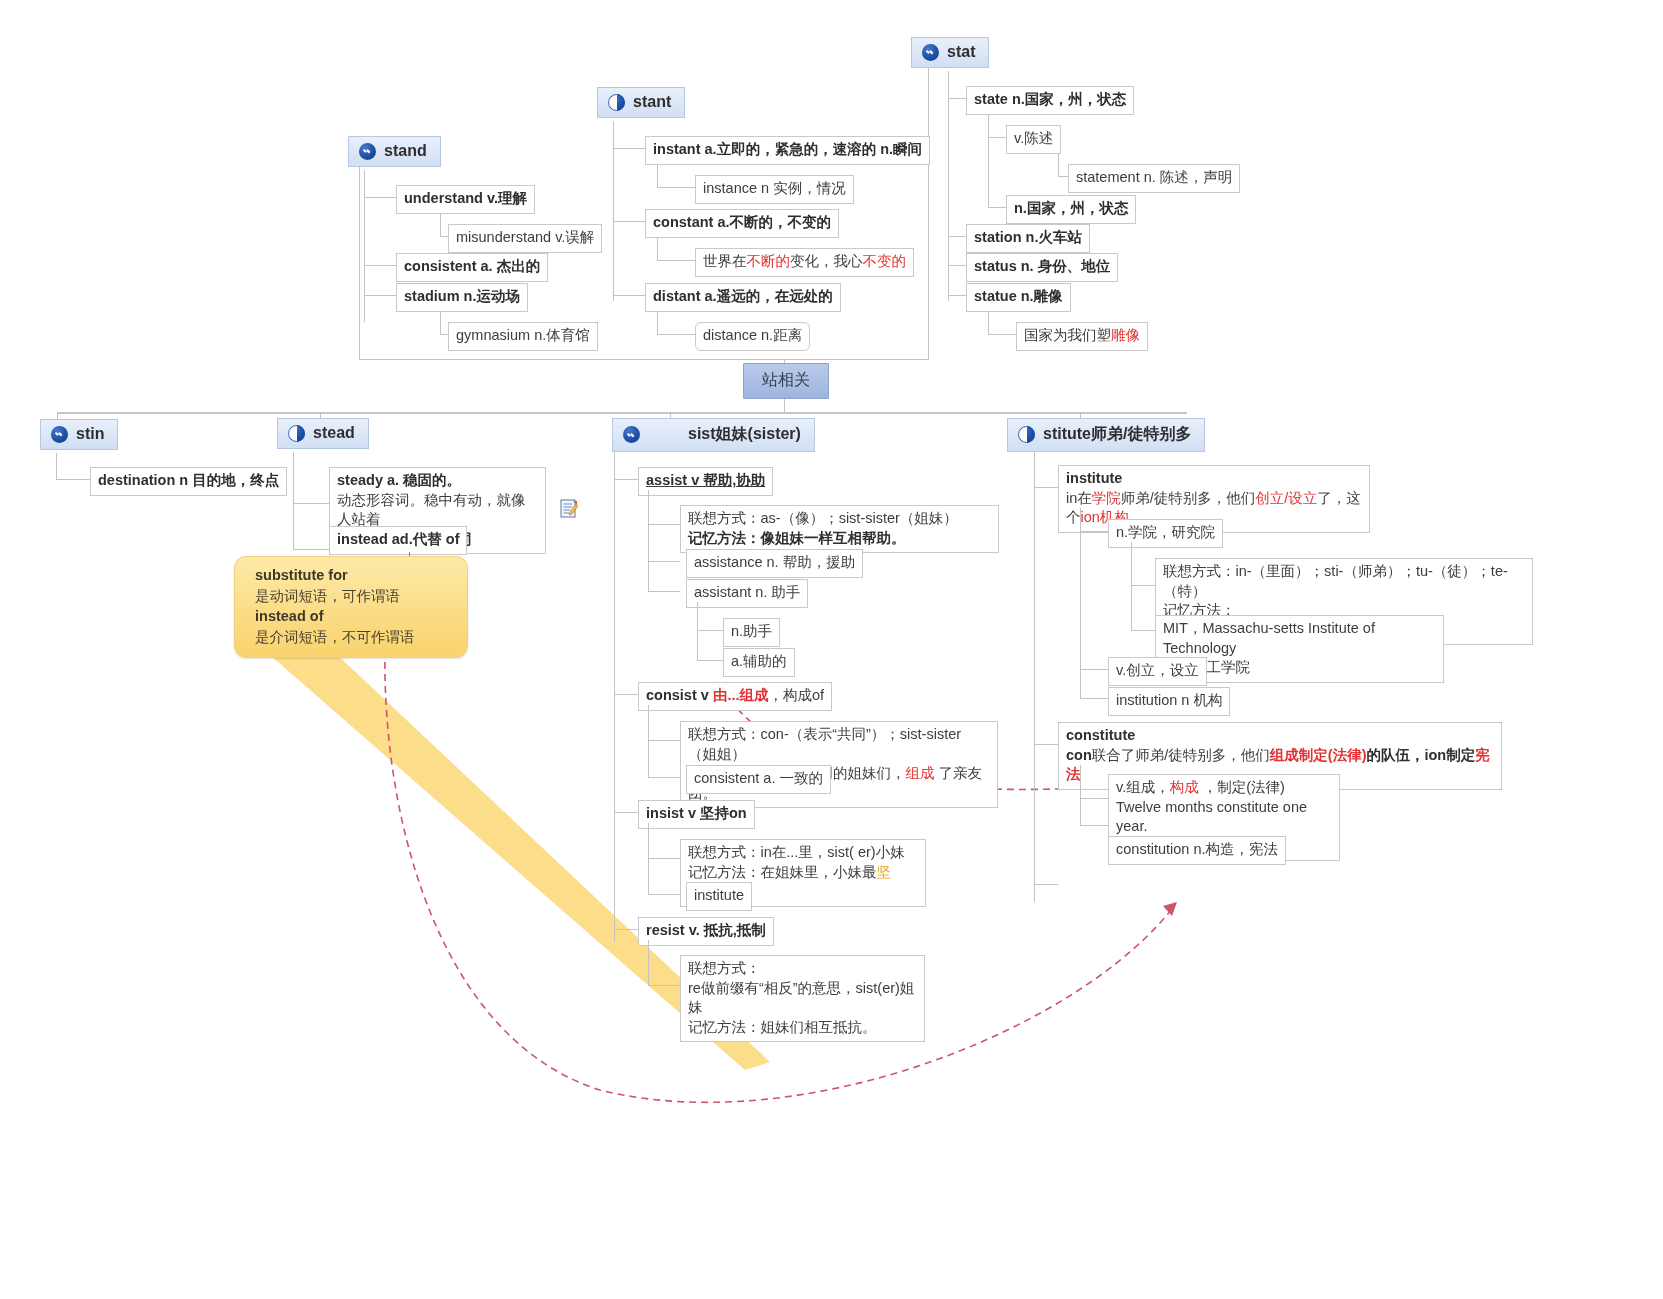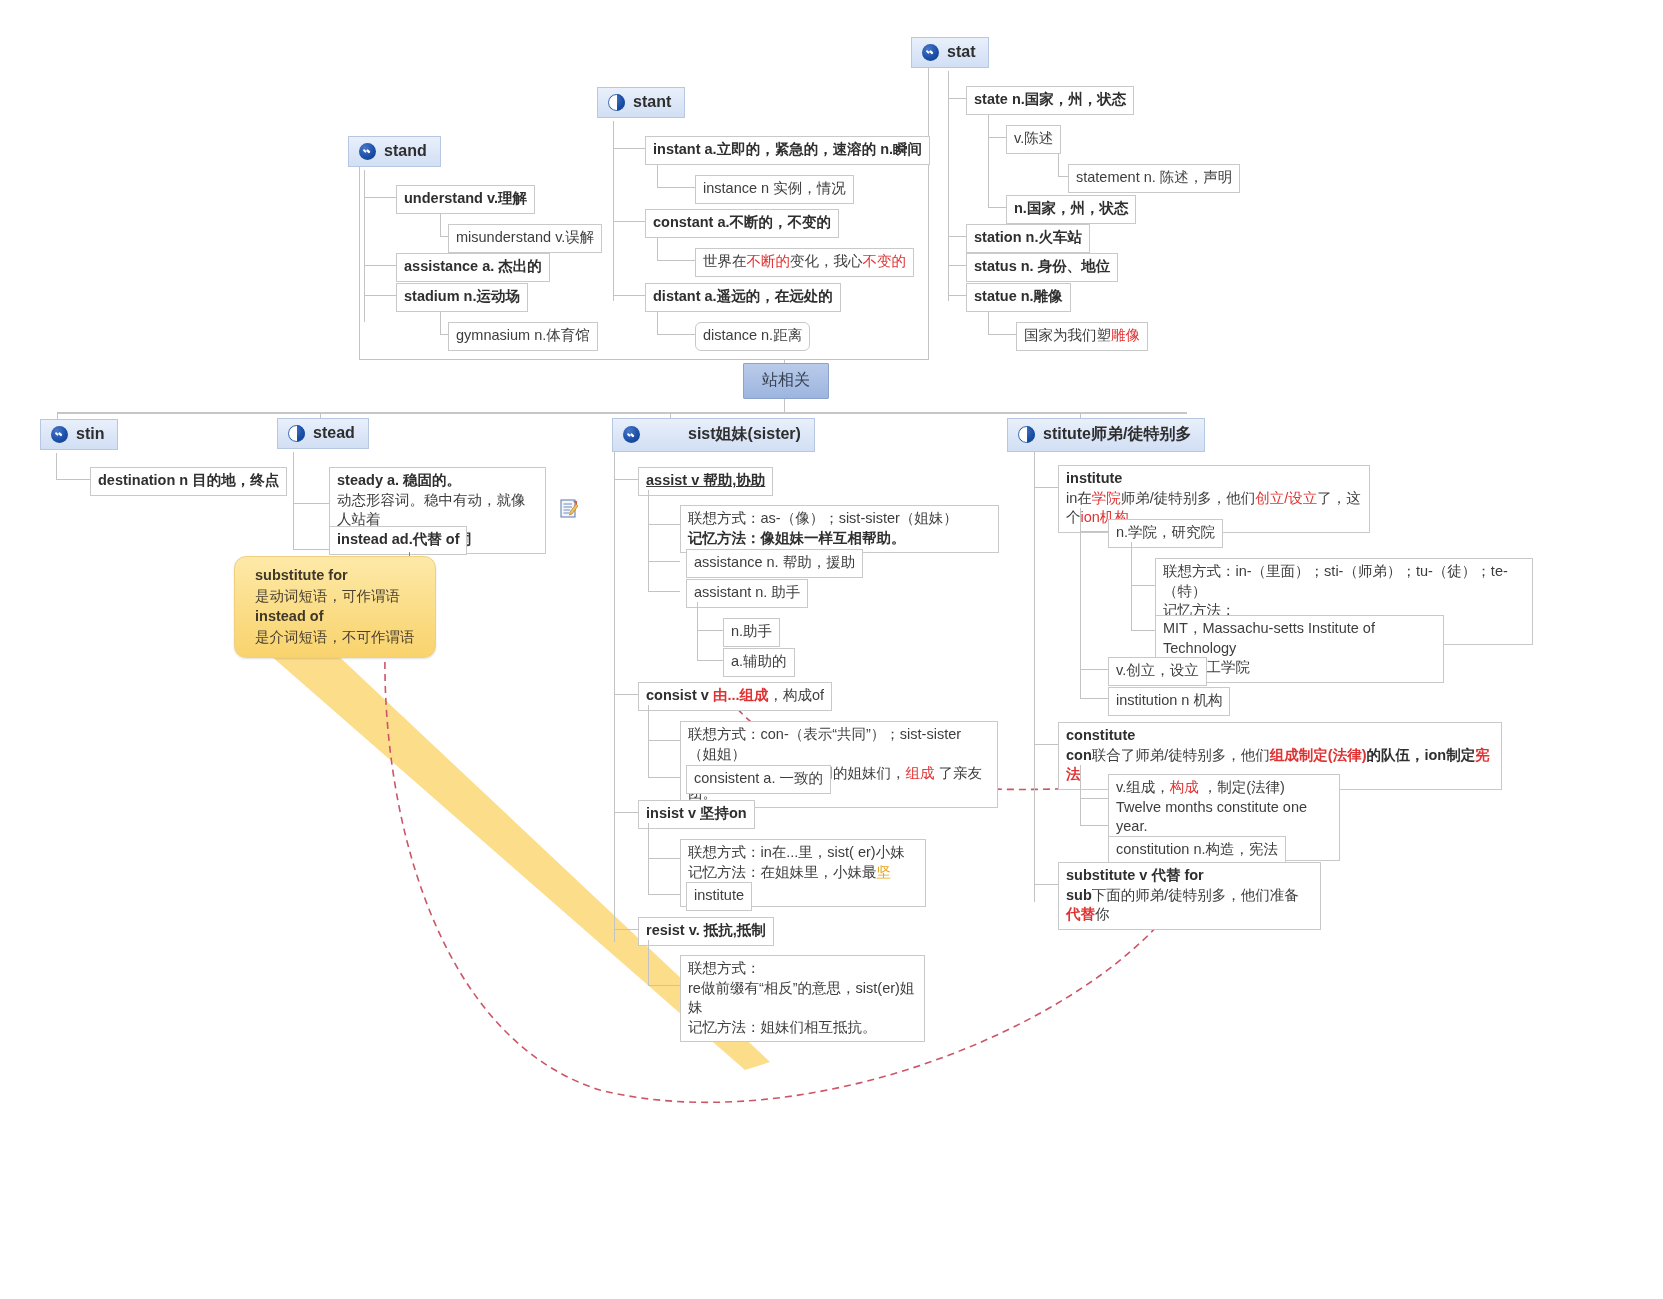--- a/index.html
+++ b/index.html
@@ -145,21 +145,21 @@
   <div class="ln h" style="left:364px;top:197px;width:32px;"></div>
   <div class="ln h" style="left:364px;top:265px;width:32px;"></div>
   <div class="ln h" style="left:364px;top:295px;width:32px;"></div>
   <div class="ln v" style="left:440px;top:208px;height:28px;"></div>
   <div class="ln h" style="left:440px;top:236px;width:8px;"></div>
   <div class="ln v" style="left:440px;top:306px;height:28px;"></div>
   <div class="ln h" style="left:440px;top:334px;width:8px;"></div>
 
   <div class="node" style="left:396px;top:185px;"><b>understand v.理解</b></div>
   <div class="node" style="left:448px;top:224px;"><span>misunderstand v.误解</span></div>
-  <div class="node" style="left:396px;top:253px;"><b>assistance a. 杰出的</b></div>
+  <div class="node" style="left:396px;top:253px;"><b>consistent a. 杰出的</b></div>
   <div class="node" style="left:396px;top:283px;"><b>stadium n.运动场</b></div>
   <div class="node" style="left:448px;top:322px;"><span>gymnasium n.体育馆</span></div>
 
   <div class="topic" style="left:597px;top:87px;">
     <span class="ic ic-half"></span>
     <span class="tlabel">stant</span>
   </div>
   <div class="ln v" style="left:613px;top:121px;height:180px;"></div>
   <div class="ln h" style="left:613px;top:148px;width:32px;"></div>
   <div class="ln h" style="left:613px;top:221px;width:32px;"></div>
@@ -240,21 +240,21 @@
     <line x1="3.5" y1="5" x2="12" y2="5" stroke="#6f8cc0" stroke-width="1"></line>
     <line x1="3.5" y1="8" x2="12" y2="8" stroke="#6f8cc0" stroke-width="1"></line>
     <line x1="3.5" y1="11" x2="10" y2="11" stroke="#6f8cc0" stroke-width="1"></line>
     <line x1="3.5" y1="14" x2="9" y2="14" stroke="#6f8cc0" stroke-width="1"></line>
     <polygon points="10,13 16,5 18,7 12,15 9.5,16" fill="#f0c05a" stroke="#b07e25" stroke-width=".7"></polygon>
     <polygon points="13,2 17,2 17,6" fill="#e05a3a"></polygon>
   </svg>
 
   <div class="ln v" style="left:409px;top:552px;height:7px;background:#d8605f;"></div>
 
-  <div class="callout" style="left:234px;top:556px;width:202px;">
+  <div class="callout" style="left:234px;top:556px;width:234px;">
     <div class="hd">substitute for</div>
     <div>是动词短语，可作谓语</div>
     <div class="hd">instead of</div>
     <div>是介词短语，不可作谓语</div>
   </div>
 
   <div class="topic" style="left:612px;top:418px;gap:48px;">
     <span class="ic ic-check"></span>
     <span class="tlabel">sist姐妹(sister)</span>
   </div>
@@ -358,18 +358,14 @@
   <div class="ln h" style="left:1080px;top:798px;width:28px;"></div>
   <div class="ln h" style="left:1080px;top:825px;width:28px;"></div>
 
   <div class="node multi" style="left:1108px;top:774px;width:232px;">
     <span>v.组成，</span><span class="red">构成</span><span> ，制定(法律)</span><br>
     <span>Twelve months constitute one year.</span><br>
     <span>十二个月构成一年。</span>
   </div>
   <div class="node" style="left:1108px;top:836px;"><span>constitution n.构造，宪法</span></div>
 
-  <div class="node multi" style="left:1058px;top:862px;width:263px;">
-    <b>substitute v 代替 for</b><br>
-    <b>sub</b><span>下面的师弟/徒特别多，他们准备</span><span class="redb">代替</span><span>你</span>
-  </div>
 
 </div>
 
 </body></html>

